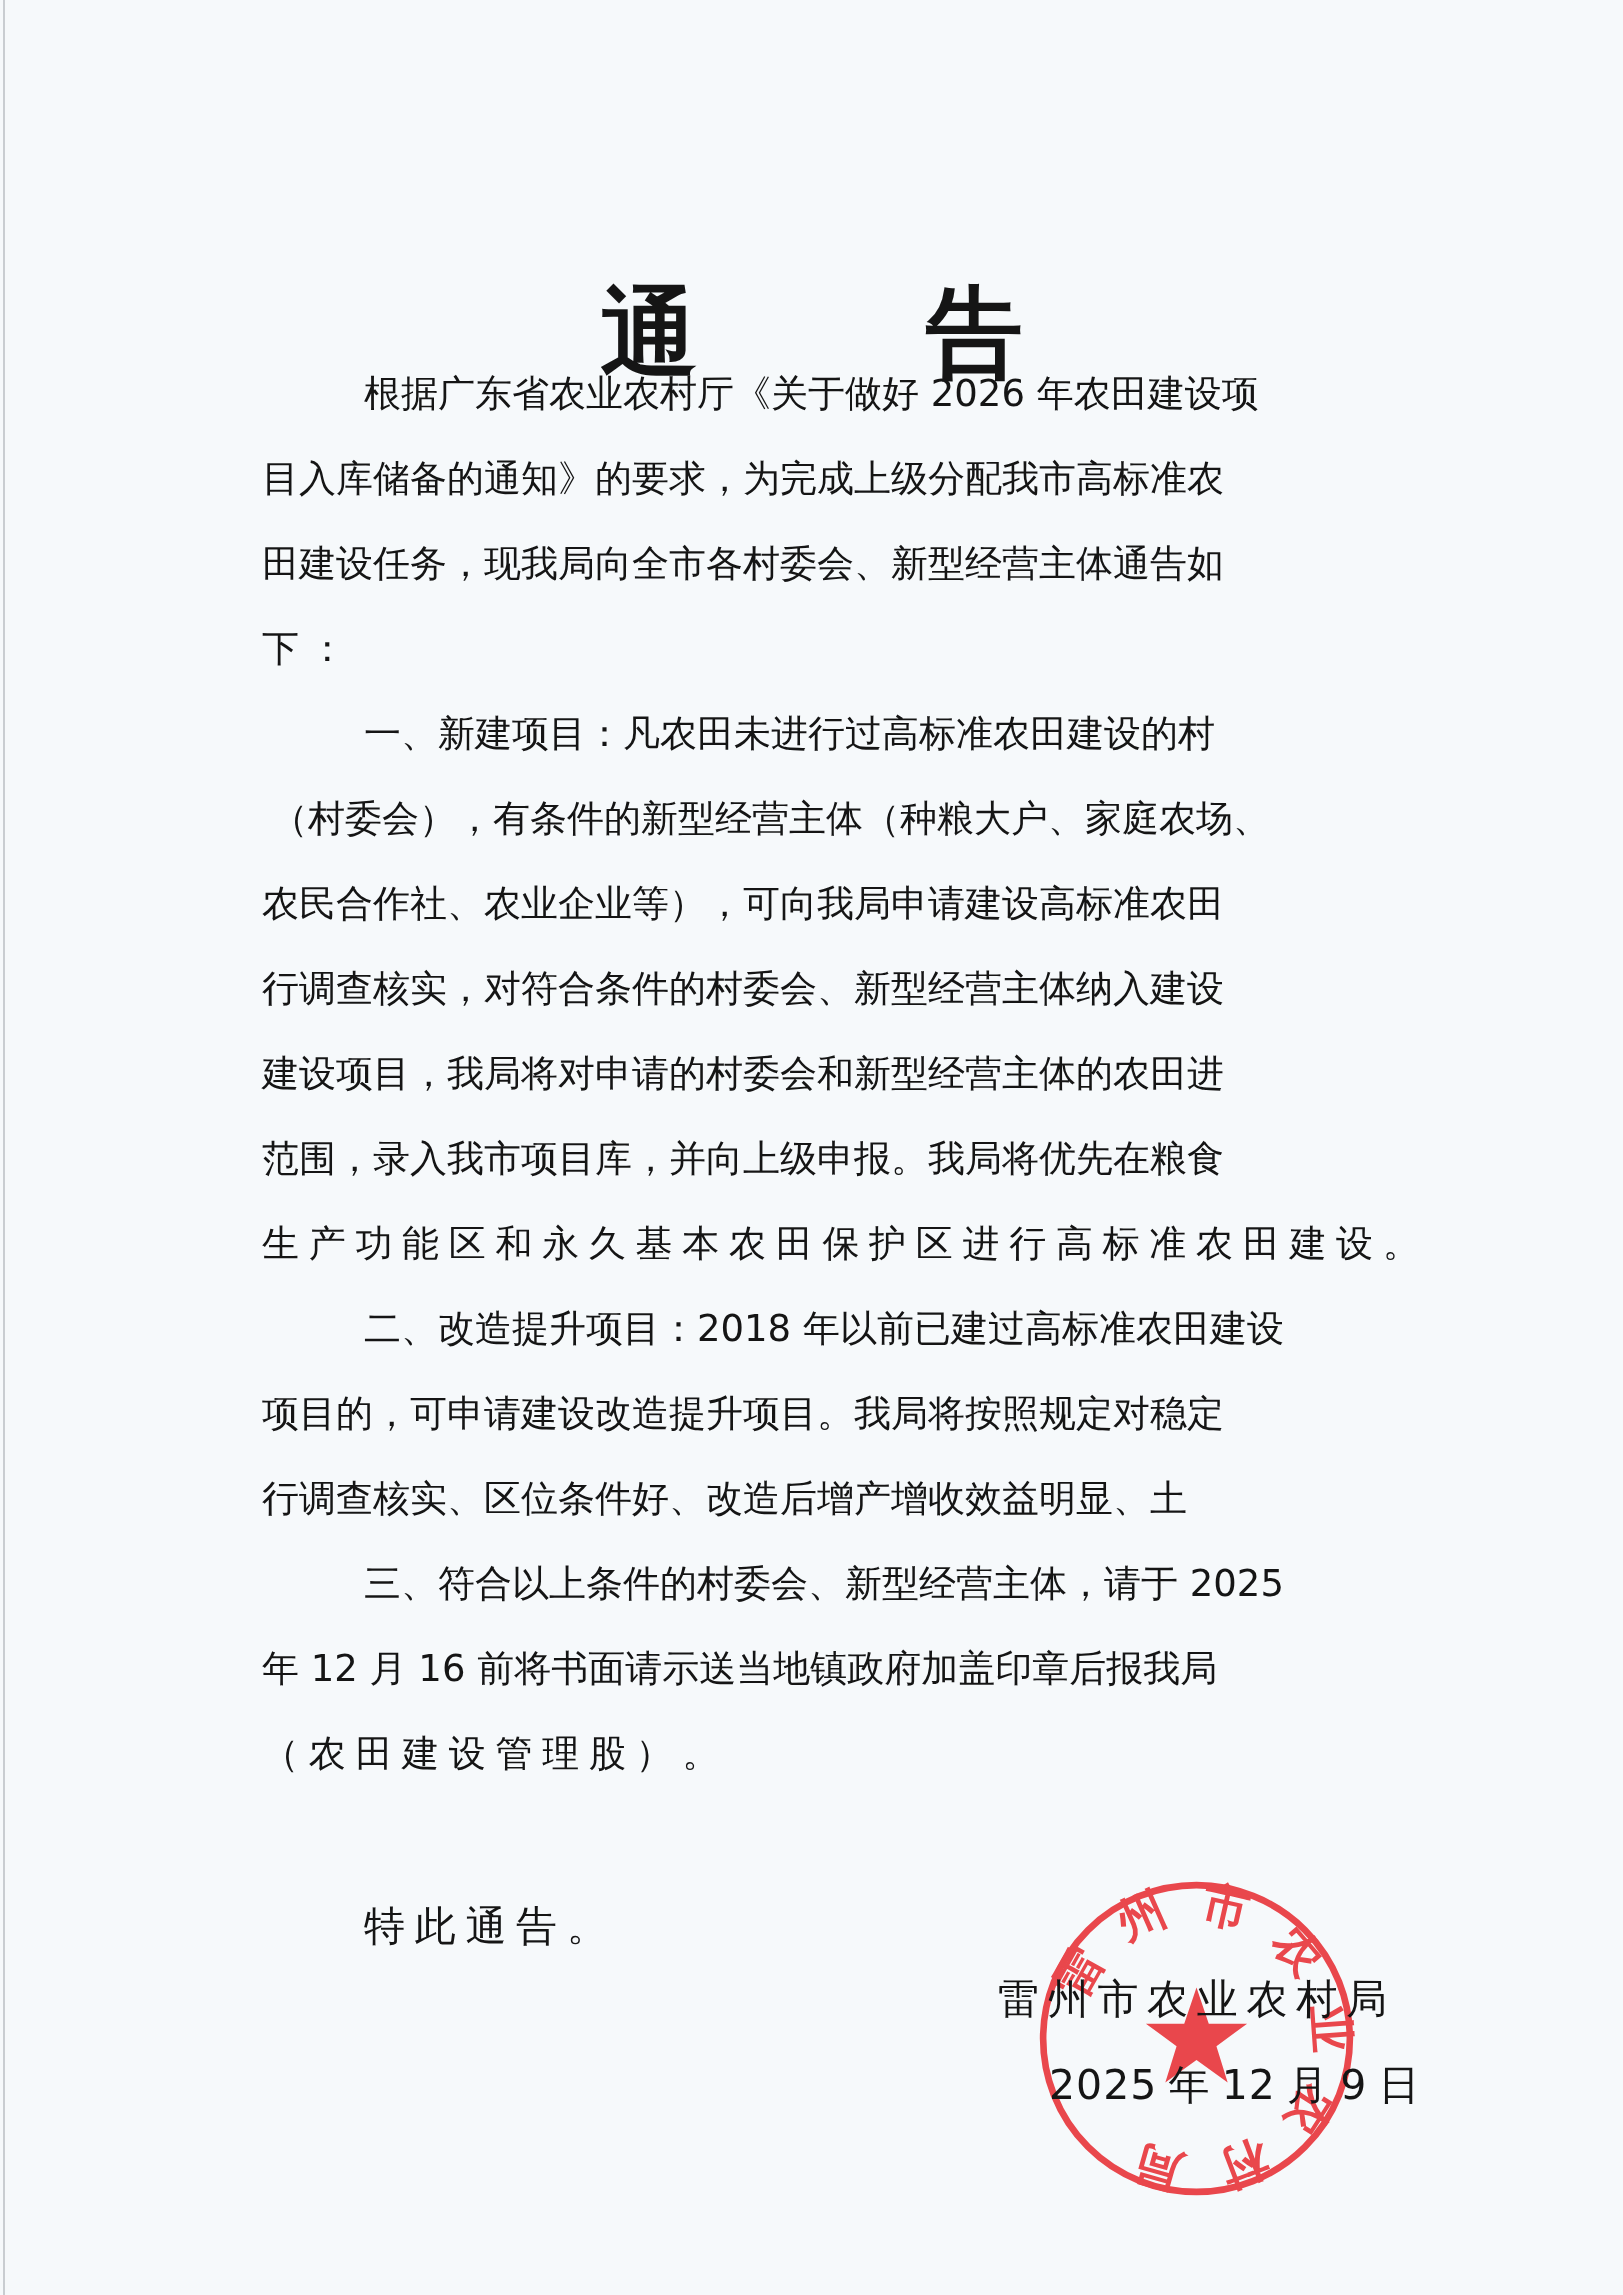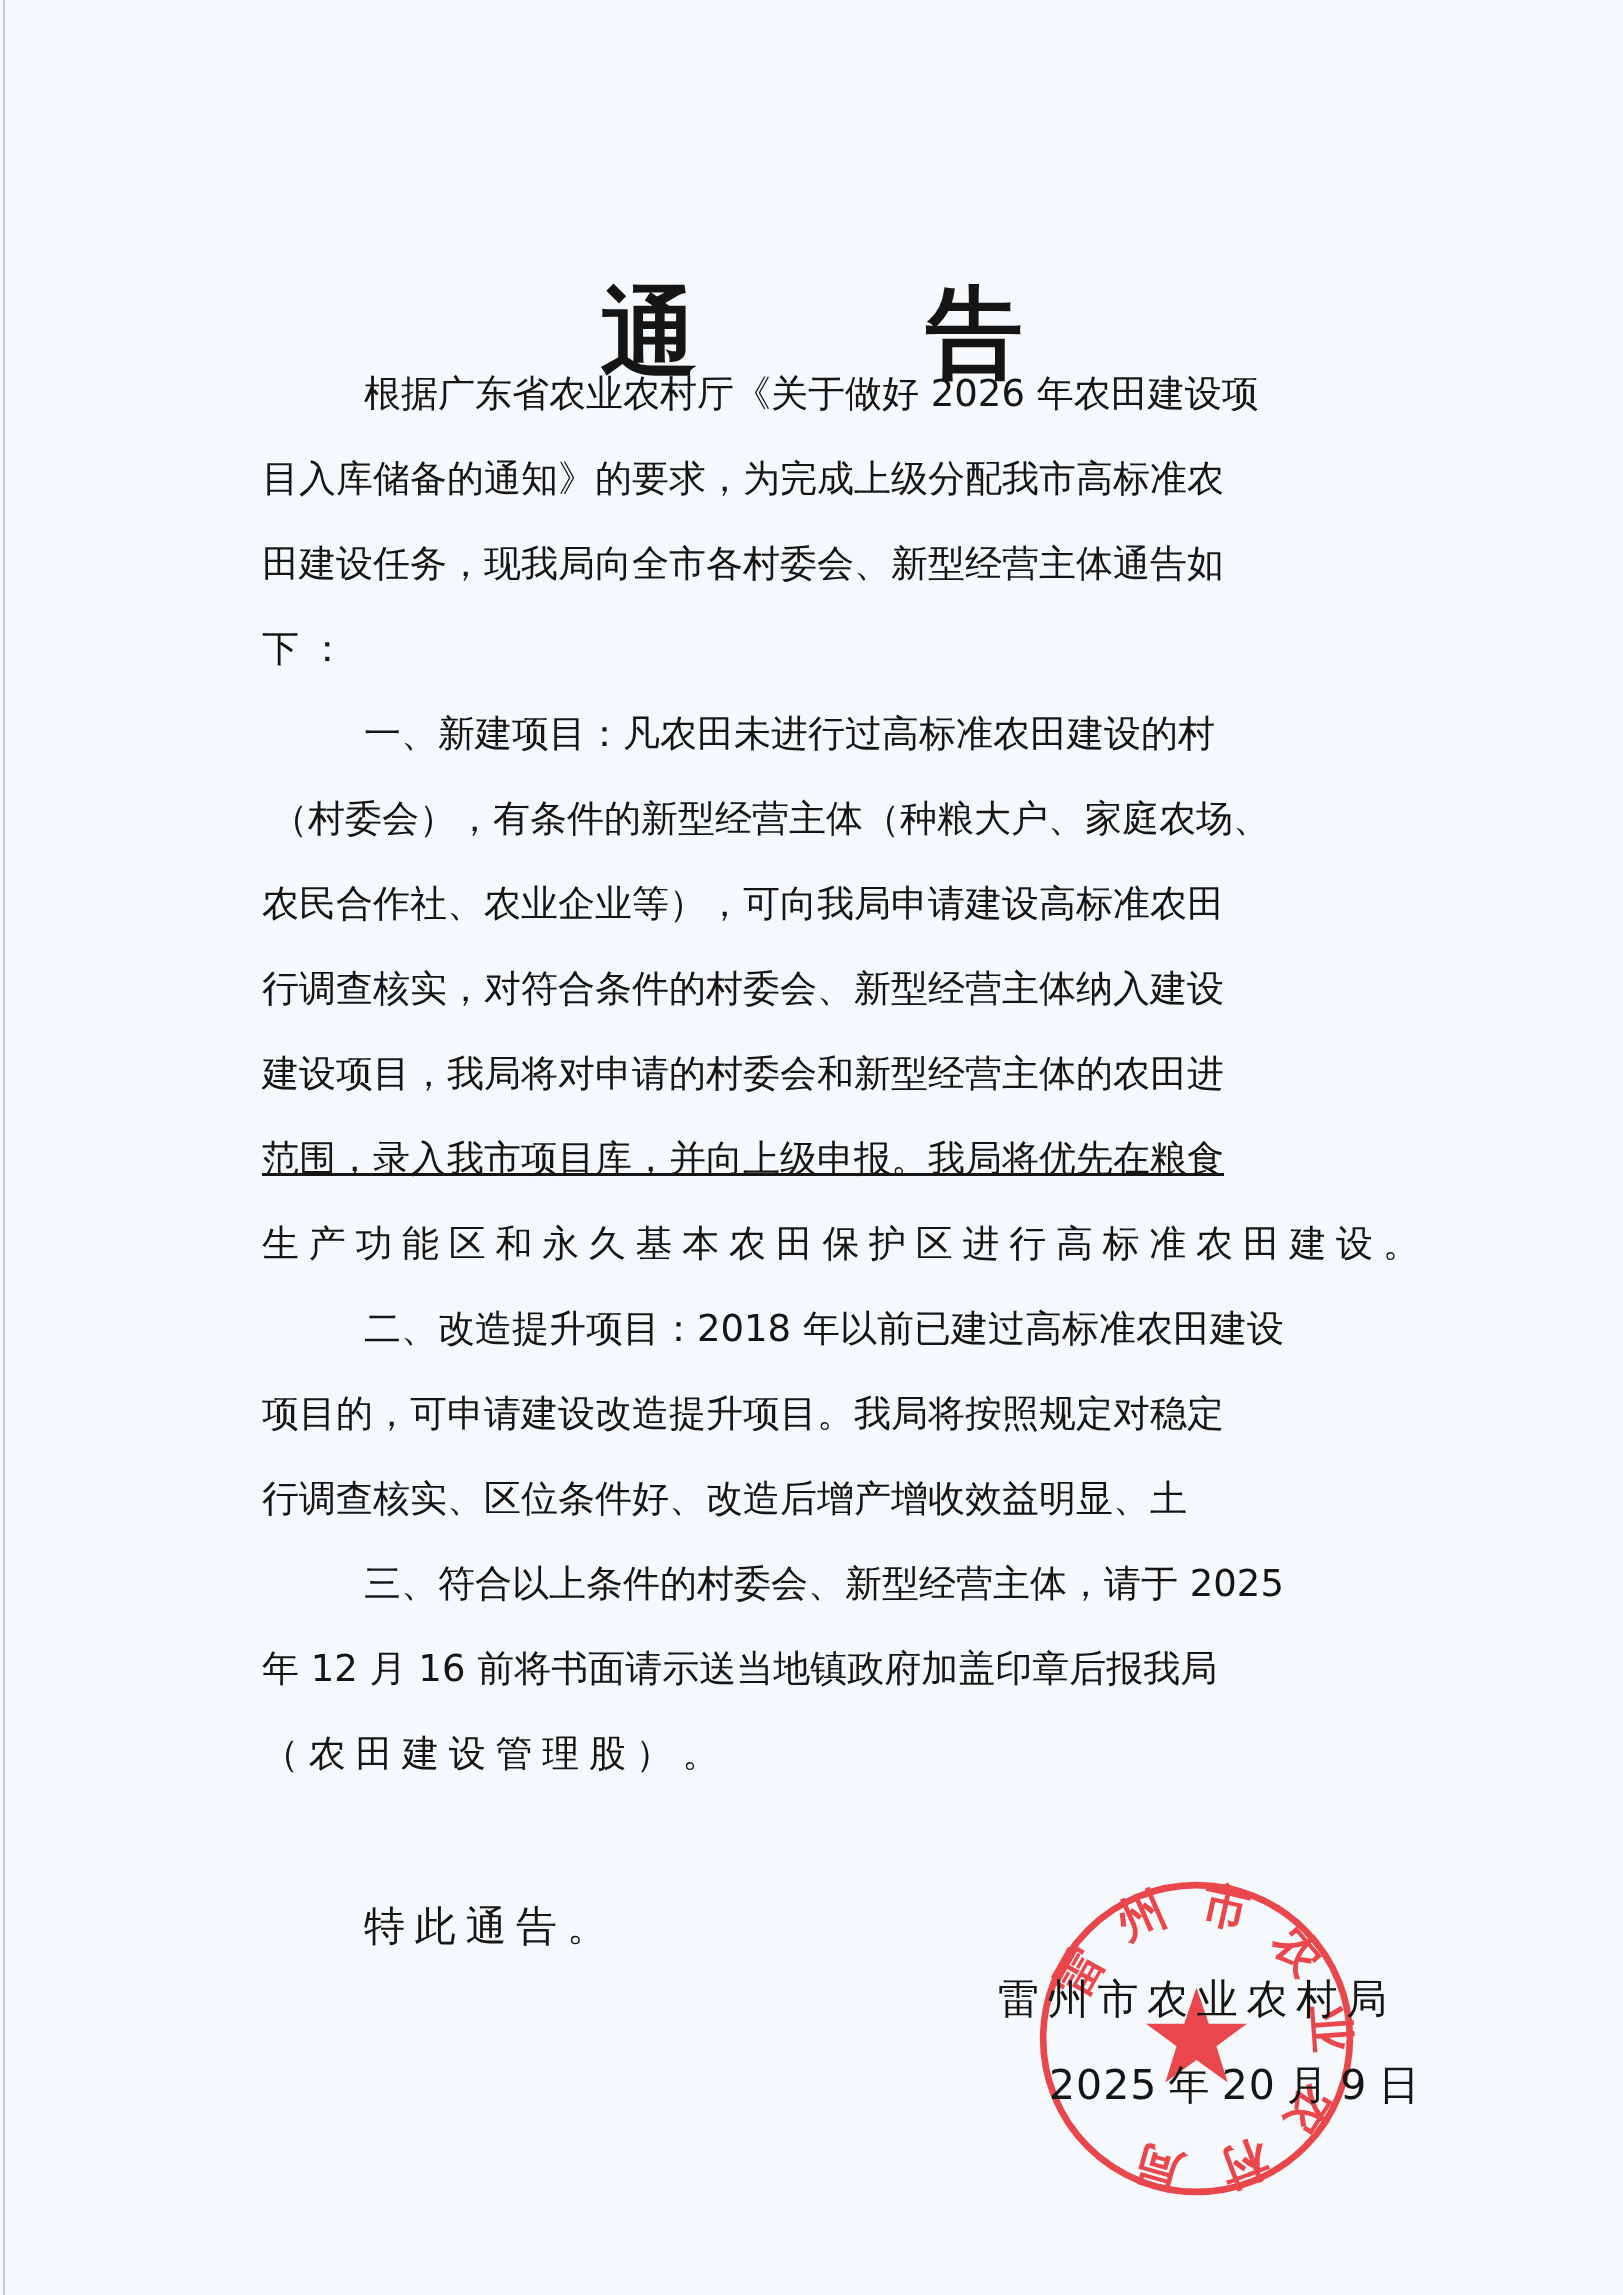--- a/index.html
+++ b/index.html
@@ -99,21 +99,21 @@
         <span class="line" style="letter-spacing: 0px; text-align-last: left;">目入库储备的通知》的要求，为完成上级分配我市高标准农</span>
         <span class="line" style="letter-spacing: 0px; text-align-last: left;">田建设任务，现我局向全市各村委会、新型经营主体通告如</span>
         <span class="line last" style="letter-spacing: 9.7px;">下：</span>
       </div>
       <div class="para-lines">
         <span class="line first" style="letter-spacing: 0px; text-align-last: left;">一、新建项目：凡农田未进行过高标准农田建设的村</span>
         <span class="line" style="letter-spacing: 0px; text-align-last: left; margin-left: 9px;">（村委会），有条件的新型经营主体（种粮大户、家庭农场、</span>
         <span class="line" style="letter-spacing: 0px; text-align-last: left;">农民合作社、农业企业等），可向我局申请建设高标准农田</span>
         <span class="line" style="letter-spacing: 0px; text-align-last: left;">行调查核实，对符合条件的村委会、新型经营主体纳入建设</span>
         <span class="line" style="letter-spacing: 0px; text-align-last: left;">建设项目，我局将对申请的村委会和新型经营主体的农田进</span>
-        <span class="line" style="letter-spacing: 0px; text-align-last: left; text-decoration: underline;">范围，录入我市项目库，并向上级申报。我局将优先在粮食</span>
+        <span class="line" style="letter-spacing: 0px; text-align-last: left;">范围，录入我市项目库，并向上级申报。我局将优先在粮食</span>
         <span class="line last" style="letter-spacing: 9.7px;">生产功能区和永久基本农田保护区进行高标准农田建设。</span>
       </div>
       <div class="para-lines">
         <span class="line first" style="letter-spacing: 0px; text-align-last: left;">二、改造提升项目：2018 年以前已建过高标准农田建设</span>
         <span class="line" style="letter-spacing: 0px; text-align-last: left;">项目的，可申请建设改造提升项目。我局将按照规定对稳定</span>
         <span class="line" style="letter-spacing: 0px; text-align-last: left;">行调查核实、区位条件好、改造后增产增收效益明显、土</span>
       </div>
       <div class="para-lines">
         <span class="line first" style="letter-spacing: 0px; text-align-last: left;">三、符合以上条件的村委会、新型经营主体，请于 2025</span>
         <span class="line" style="letter-spacing: 0px; text-align-last: left;">年 12 月 16 前将书面请示送当地镇政府加盖印章后报我局</span>
@@ -131,15 +131,15 @@
   <circle cx="312" cy="312" r="300" fill="none" stroke="#e8343a" stroke-width="13"></circle>
   <text id="stamp-text" font-size="92" font-weight="bold" fill="#e8343a" font-family="'DejaVu Sans', sans-serif">
     <textPath href="#stamp-arc" startOffset="5%" textLength="1130" lengthAdjust="spacing">雷州市农业农村局</textPath>
   </text>
   <polygon fill="#e8343a" points="312,212 336,283 411,283 351,327 373,398 312,354 251,398 273,327 213,283 288,283"></polygon>
 </svg>
 
 <div class="signature">雷州市农业农村局</div>
 
 <div class="date">
-  <span>2025</span><span class="gap"></span><span>年</span><span class="gap"></span><span>20</span><span class="gap"></span><span>月</span><span class="gap"></span><span>9</span><span class="gap"></span><span>日</span>
+  <span>2025</span><span class="gap"></span><span>年</span><span class="gap"></span><span>12</span><span class="gap"></span><span>月</span><span class="gap"></span><span>9</span><span class="gap"></span><span>日</span>
 </div>
 
 
 </body></html>

